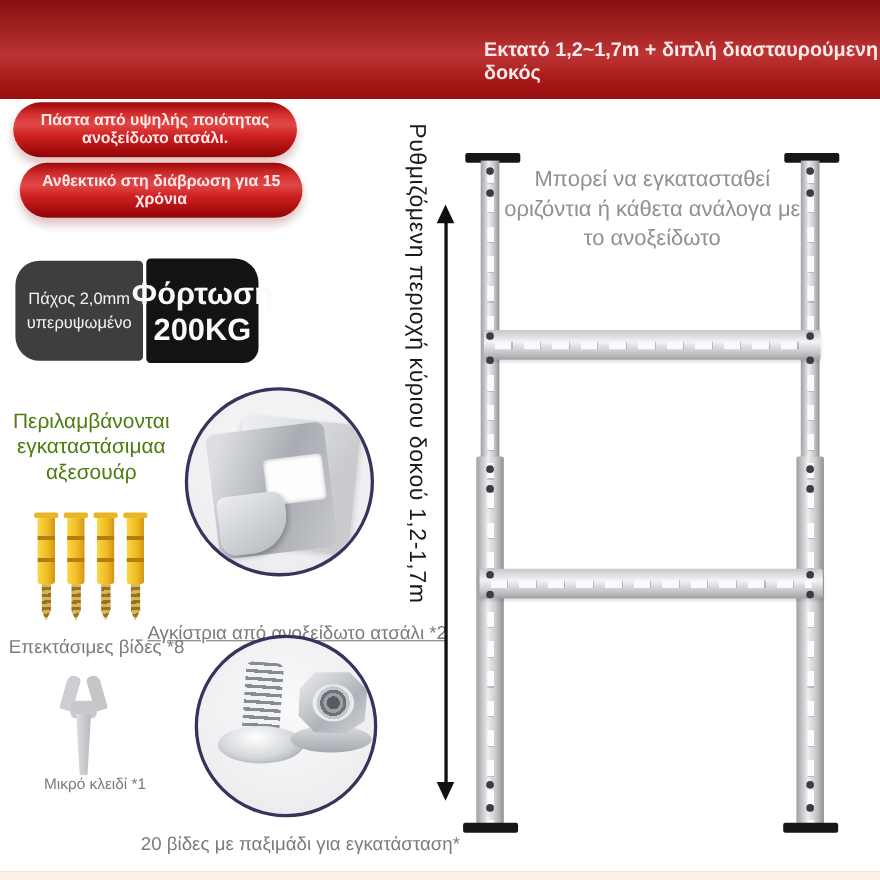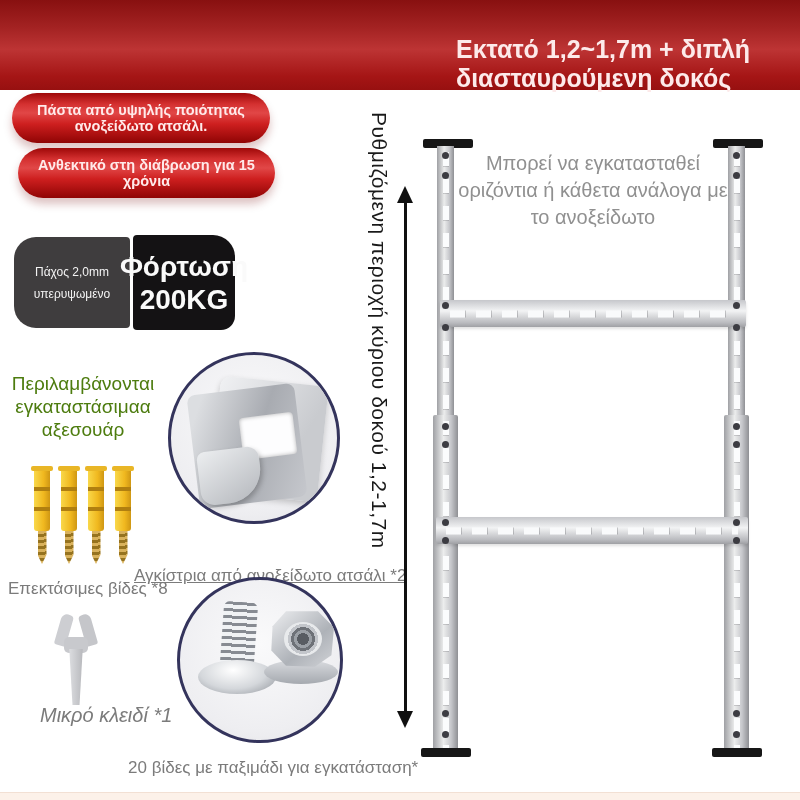--- a/index.html
+++ b/index.html
@@ -3,44 +3,44 @@
 <meta charset="utf-8">
 <style>
   html,body{margin:0;padding:0;background:#fff;}
   .page{position:relative;width:800px;height:800px;overflow:hidden;background:#ffffff;
         font-family:"Liberation Sans","DejaVu Sans",sans-serif;}
 
   
   .hdr{position:absolute;left:0;top:0;width:800px;height:90px;
        background:linear-gradient(180deg,#881010 0%,#a32222 30%,#bd3434 55%,#a51515 85%,#971010 100%);}
   .hdr-title{position:absolute;left:33px;top:27px;font-size:28px;font-weight:700;color:#ffffff;letter-spacing:.5px;}
-  .hdr-sub{position:absolute;left:456px;top:35px;font-size:25px;font-weight:600;color:#fdeaea;}
+  .hdr-sub{position:absolute;left:440px;top:35px;font-size:18px;font-weight:600;color:#fdeaea;}
 
   
   .ribbon{position:absolute;border-radius:26px;display:flex;align-items:center;justify-content:flex-end;
           background:linear-gradient(180deg,#9e0808 0%,#d43030 22%,#e14747 40%,#ce1f1f 62%,#8f0404 100%);
           box-shadow:0 6px 9px rgba(120,10,10,.25);}
   .r1{left:12px;top:93px;width:258px;height:50px;}
   .r2{left:18px;top:148px;width:257px;height:50px;}
   .ribbon span{color:#ffeaea;font-size:14.5px;font-weight:600;text-align:center;padding:0 14px;}
 
   
   .badge{position:absolute;color:#f3f3f3;display:flex;flex-direction:column;align-items:center;justify-content:center;}
   .badge-th{left:14px;top:237px;width:116px;height:91px;background:#3f3d3e;border-radius:22px 4px 4px 22px;}
-  .badge-th .bl{font-size:12px;line-height:22px;}
+  .badge-th .bl{font-size:15px;line-height:22px;}
   .badge-ld{left:133px;top:235px;width:102px;height:95px;background:#141214;border-radius:4px 22px 14px 4px;}
   .badge-ld .bl{font-size:28px;font-weight:700;line-height:33px;color:#fafafa;}
 
   
   .included{position:absolute;left:2px;top:372px;width:162px;text-align:center;color:#4d7c0f;
             font-size:19px;line-height:23px;font-weight:500;}
   .cap{position:absolute;color:#7b7b7b;}
   .hooks-cap{left:134px;top:566px;font-size:17px;text-decoration:underline;}
   .anchors-cap{left:8px;top:579px;font-size:17px;}
-  .wrench-cap{left:40px;top:704px;font-size:20px;font-style:italic;}
+  .wrench-cap{left:40px;top:704px;font-size:14px;}
   .bolts-cap{left:128px;top:758px;font-size:17px;}
 
   
   .circle{position:absolute;border:3px solid #34345c;border-radius:50%;overflow:hidden;
           background:radial-gradient(circle at 50% 40%,#fafafb 0%,#eeeef1 70%,#e2e2e6 100%);}
   .c1{left:168px;top:352px;width:166px;height:166px;}
   .c2{left:177px;top:577px;width:160px;height:160px;}
   .c1 *,.c2 *{position:absolute;}
   .plate-back{left:44px;top:26px;width:108px;height:116px;transform:rotate(6deg);border-radius:10px;
               background:linear-gradient(115deg,#f0f1f3,#c9cbcf 70%);box-shadow:0 3px 6px rgba(0,0,0,.2);}

